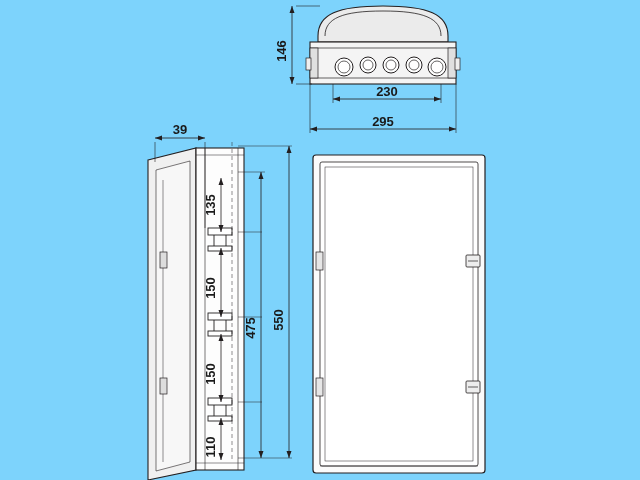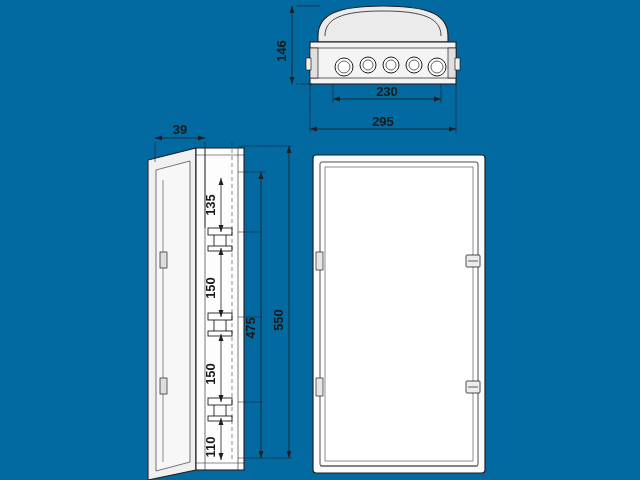--- a/index.html
+++ b/index.html
@@ -10,21 +10,21 @@
   body {
     width: 640px;
     height: 480px;
     font-family: "Liberation Sans", sans-serif;
     overflow: hidden;
   }
   #stage {
     position: relative;
     width: 640px;
     height: 480px;
-    background: #0369a1;
+    background: #7dd3fc;
   }
   svg.drawing {
     position: absolute;
     left: 0;
     top: 0;
     width: 640px;
     height: 480px;
   }
   .dim-text {
     font-family: "Liberation Sans", sans-serif;

